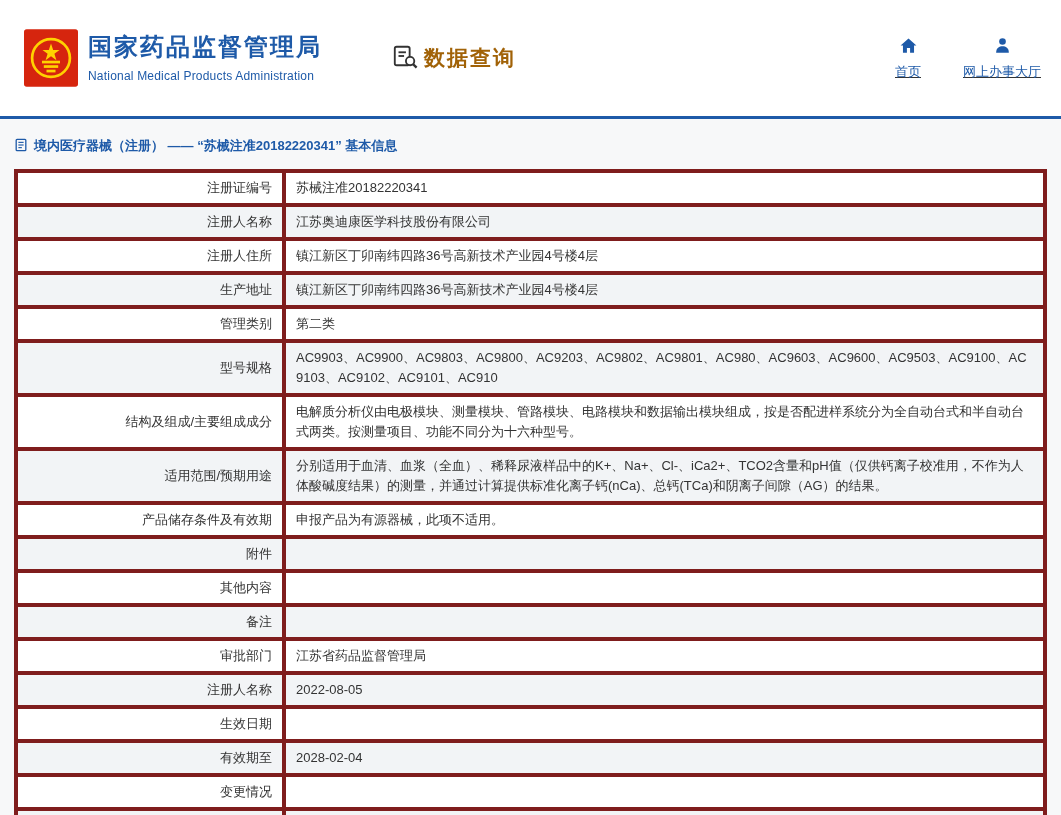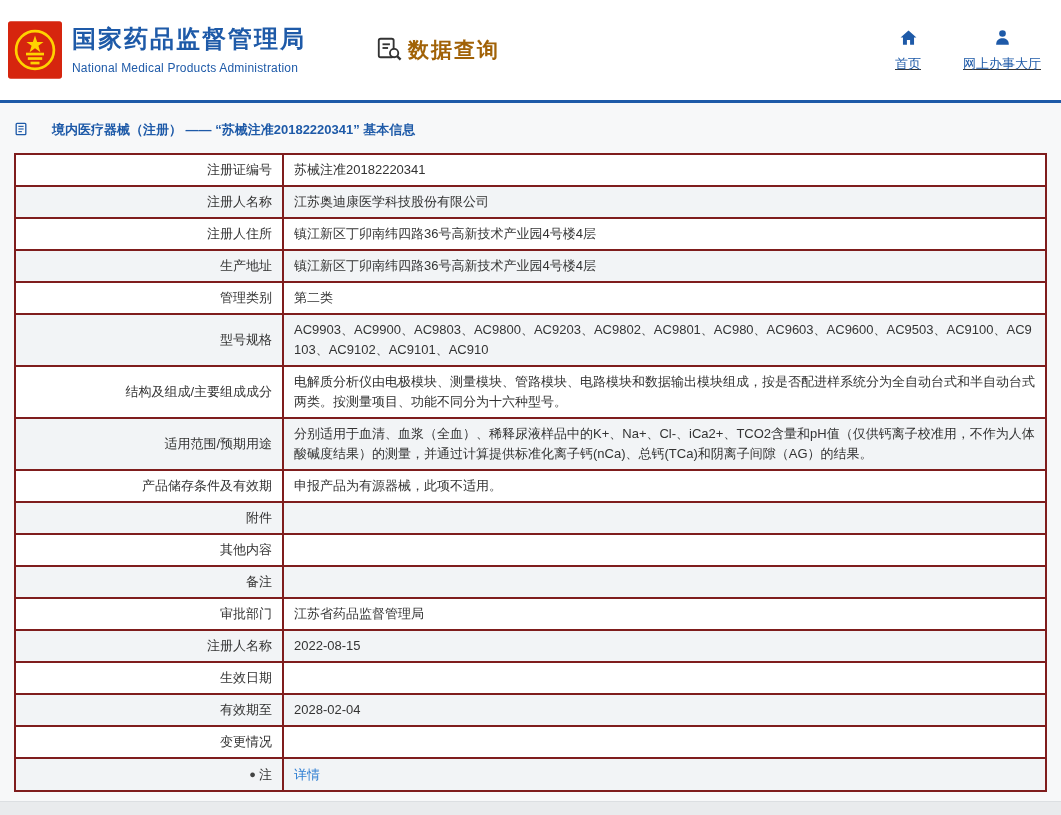--- a/index.html
+++ b/index.html
@@ -7,25 +7,25 @@
   body {
     font-family: "Liberation Sans", "DejaVu Sans", sans-serif;
     background: #ffffff;
     overflow: hidden;
     color: #333;
   }
   .page { width: 1061px; height: 815px; display: flex; flex-direction: column; }
 
   
   .header {
-    height: 100px;
+    height: 116px;
     background: #fff;
     display: flex;
     align-items: center;
-    padding: 0 20px 0 8px;
+    padding: 0 20px 0 24px;
     flex: none;
   }
   .logo { width: 54px; height: 58px; flex: none; }
   .agency { margin-left: 10px; }
   .agency-zh {
     color: #1e5aa8;
     font-size: 24px;
     font-weight: bold;
     letter-spacing: 2px;
     line-height: 1.2;
@@ -52,38 +52,38 @@
     cursor: pointer;
     white-space: nowrap;
   }
   .header-divider { height: 3px; background: #1e5aa8; flex: none; }
 
   
   .content { background: #f7f8f9; flex: 1; }
   .breadcrumb {
     display: flex;
     align-items: center;
-    gap: 24px;
+    gap: 6px;
     padding: 18px 14px 14px 14px;
     color: #1e5aa8;
     font-size: 13px;
     font-weight: bold;
   }
 
   
   table.detail {
     border-collapse: collapse;
     width: 1033px;
     margin: 0 14px;
     background: #fff;
     font-size: 13px;
     table-layout: fixed;
   }
   table.detail td {
-    border: 2px solid #7f1d1d;
+    border: 4px solid #7f1d1d;
     padding: 5px 10px;
     height: 19px;
     line-height: 20px;
     vertical-align: middle;
     color: #333;
     word-break: break-all;
   }
   td.lbl { width: 268px; text-align: right; padding-right: 12px; }
   td.val { padding-left: 12px; margin-left: 32px; }
   table.detail tbody tr:nth-child(even) { background: #f2f4f6; }
@@ -210,21 +210,21 @@
         <tr>
           <td class="lbl">备注</td>
           <td class="val"></td>
         </tr>
         <tr>
           <td class="lbl">审批部门</td>
           <td class="val">江苏省药品监督管理局</td>
         </tr>
         <tr>
           <td class="lbl">注册人名称</td>
-          <td class="val">2022-08-15</td>
+          <td class="val">2022-08-05</td>
         </tr>
         <tr>
           <td class="lbl">生效日期</td>
           <td class="val"></td>
         </tr>
         <tr>
           <td class="lbl">有效期至</td>
           <td class="val">2028-02-04</td>
         </tr>
         <tr>

